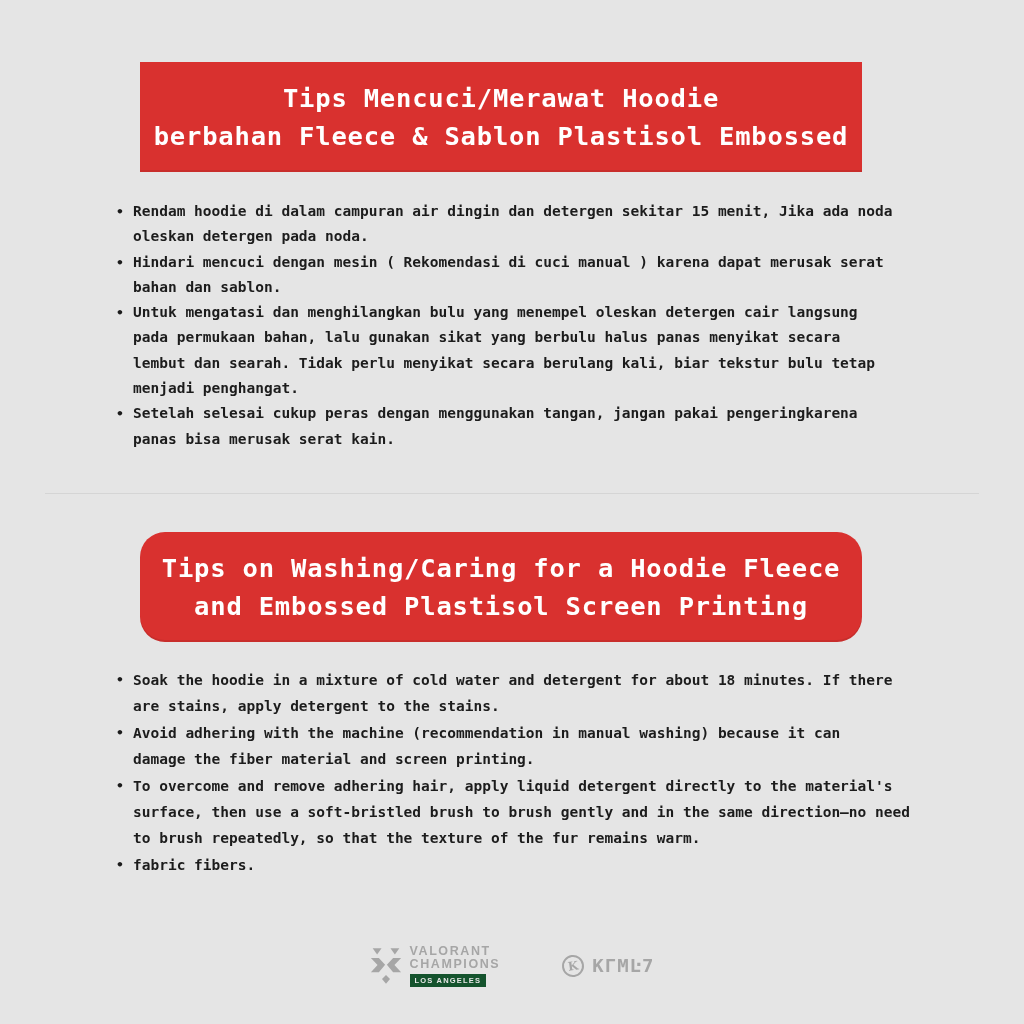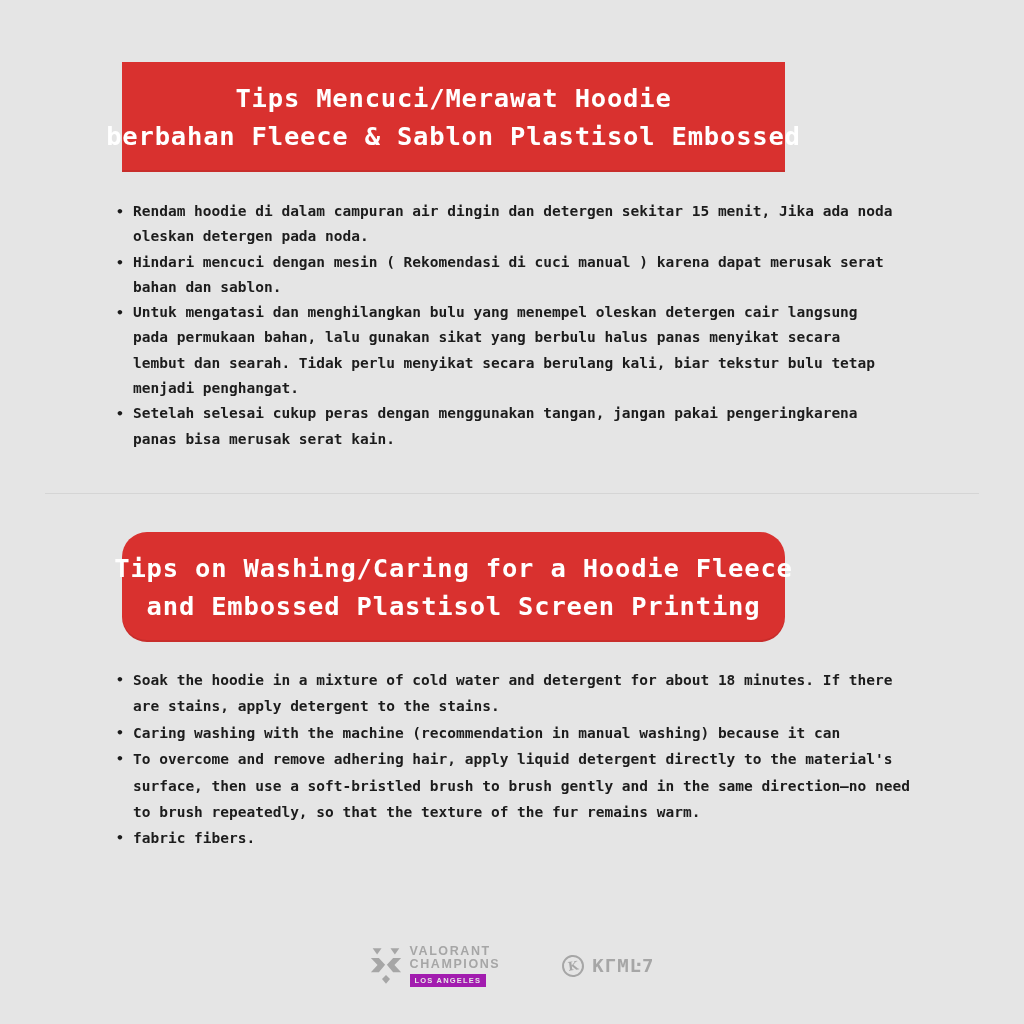--- a/index.html
+++ b/index.html
@@ -6,21 +6,21 @@
   .canvas{
     position:relative;
     width:1024px;height:1024px;
     background:#e5e5e5;
     overflow:hidden;
     font-family:"DejaVu Sans Mono", monospace;
   }
   
   .banner{
     position:absolute;
-    left:122px;width:663px;height:110px;
+    left:140px;width:722px;height:110px;
     background:#d9312f;
     display:flex;flex-direction:column;justify-content:center;align-items:center;
     box-shadow:0 -2px 0 rgba(0,0,0,0.08) inset;
   }
   .banner--id{top:62px;}
   .banner--en{top:532px;border-radius:25px;}
   .banner .t-line{
     color:#ffffff;
     font-size:25.5px;
     font-weight:bold;
@@ -70,21 +70,21 @@
     font-family:"Liberation Sans", sans-serif;
     font-weight:bold;
     font-size:12.5px;
     line-height:13px;
     letter-spacing:1.6px;
     color:#a6a6a6;
     white-space:nowrap;
   }
   .v-badge{
     margin-top:3px;
-    background:#a21caf;
+    background:#14532d;
     color:#e7e7e7;
     font-family:"Liberation Sans", sans-serif;
     font-weight:bold;
     font-size:7.5px;
     letter-spacing:1.2px;
     line-height:10px;
     padding:2px 5px 1px 5px;
     white-space:nowrap;
   }
   .brand-lockup{display:flex;align-items:center;gap:8px;}
@@ -161,21 +161,22 @@
       <div class="bullet-item">
         <span class="dot">•</span>
         <div class="b-lines">
           <div class="b-line">Soak the hoodie in a mixture of cold water and detergent for about 18 minutes. If there</div>
           <div class="b-line">are stains, apply detergent to the stains.</div>
         </div>
       </div>
       <div class="bullet-item">
         <span class="dot">•</span>
         <div class="b-lines">
-          <div class="b-line">Caring washing with the machine (recommendation in manual washing) because it can</div>
+          <div class="b-line">Avoid adhering with the machine (recommendation in manual washing) because it can</div>
+          <div class="b-line">damage the fiber material and screen printing.</div>
         </div>
       </div>
       <div class="bullet-item">
         <span class="dot">•</span>
         <div class="b-lines">
           <div class="b-line">To overcome and remove adhering hair, apply liquid detergent directly to the material's</div>
           <div class="b-line">surface, then use a soft-bristled brush to brush gently and in the same direction—no need</div>
           <div class="b-line">to brush repeatedly, so that the texture of the fur remains warm.</div>
         </div>
       </div>

